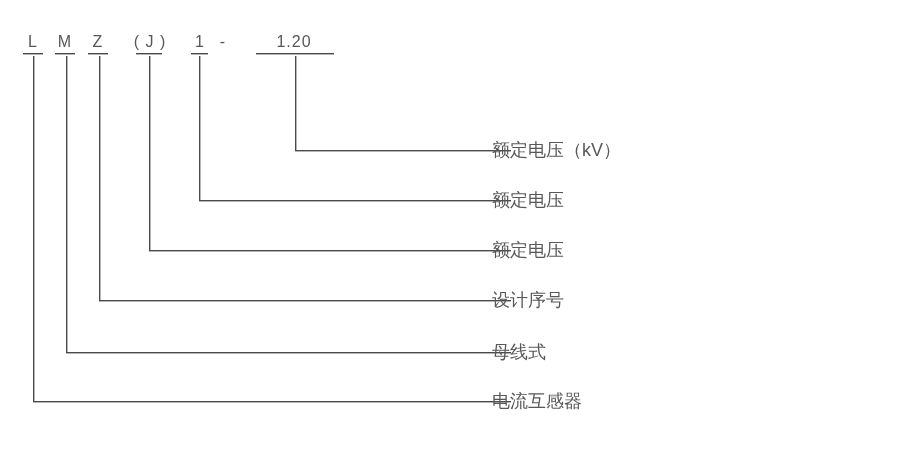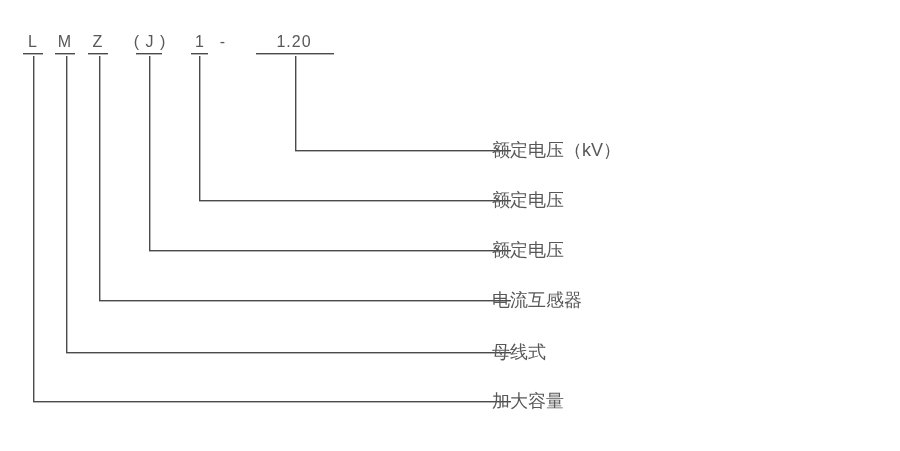--- a/index.html
+++ b/index.html
@@ -94,17 +94,17 @@
 
   <div class="vl" style="left:66px;top:56px;height:296px"></div>
   <div class="hl" style="left:66px;top:352px;width:445px"></div>
 
   <div class="vl" style="left:33px;top:56px;height:345px"></div>
   <div class="hl" style="left:33px;top:401px;width:478px"></div>
 
   <span class="lbl" style="top:143px">额定电压（kV）</span>
   <span class="lbl" style="top:193px">额定电压</span>
   <span class="lbl" style="top:243px">额定电压</span>
-  <span class="lbl" style="top:293px">电流互感器</span>
+  <span class="lbl" style="top:293px">设计序号</span>
   <span class="lbl" style="top:345px">母线式</span>
-  <span class="lbl" style="top:394px">加大容量</span>
+  <span class="lbl" style="top:394px">电流互感器</span>
 
 </div>
 
 </body></html>

